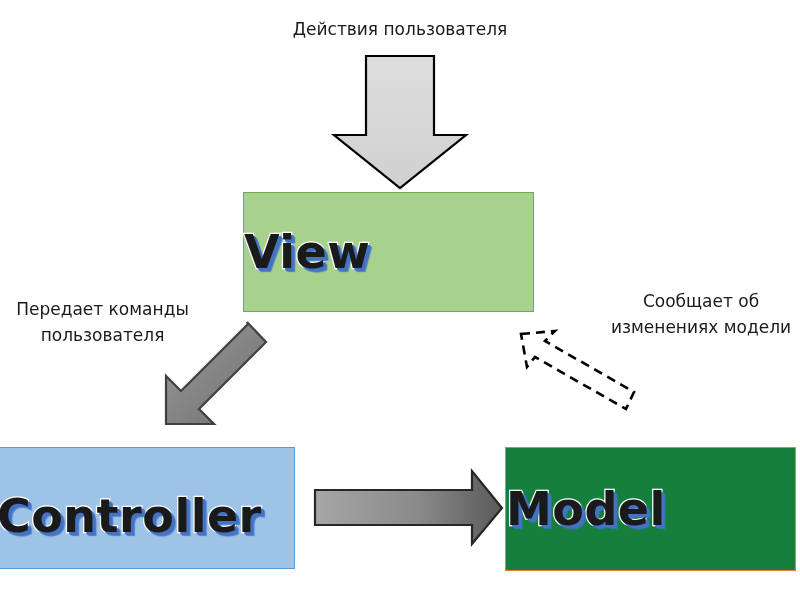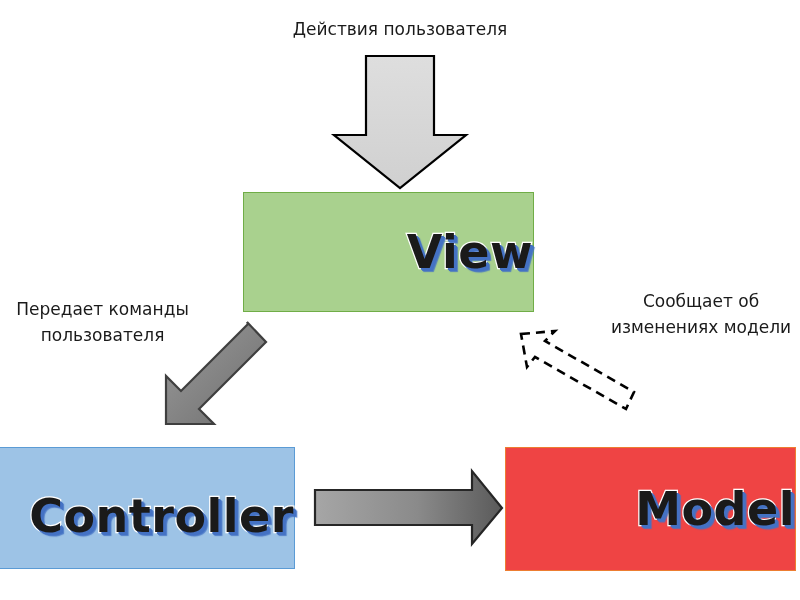--- a/index.html
+++ b/index.html
@@ -25,21 +25,21 @@
     left: 0; top: 0;
     width: 800px;
     height: 600px;
     overflow: visible;
   }
   .node {
     position: absolute;
     box-sizing: border-box;
     display: flex;
     align-items: center;
-    justify-content: flex-end;
+    justify-content: flex-start;
   }
   .node-label {
     font-weight: bold;
     font-family: "DejaVu Sans", "Liberation Sans", sans-serif;
     color: #1a1a1a;
     letter-spacing: 0.5px;
     white-space: nowrap;
     -webkit-text-stroke: 2.4px #ffffff;
     paint-order: stroke fill;
     text-shadow:
@@ -57,21 +57,21 @@
   #controller-node {
     left: -4px; top: 447px;
     width: 299px; height: 122px;
     background: #9dc3e6;
     border: 1.5px solid #5b9bd5;
   }
   #controller-node .node-label { font-size: 46px; margin-top: 16px; }
   #model-node {
     left: 505px; top: 447px;
     width: 291px; height: 124px;
-    background: #ef4444;
+    background: #15803d;
     border: 1.5px solid #ed7d31;
   }
   #model-node .node-label { font-size: 46px; }
 
   .caption {
     position: absolute;
     font-size: 17px;
     color: #1a1a1a;
     text-align: center;
     line-height: 1.55;

